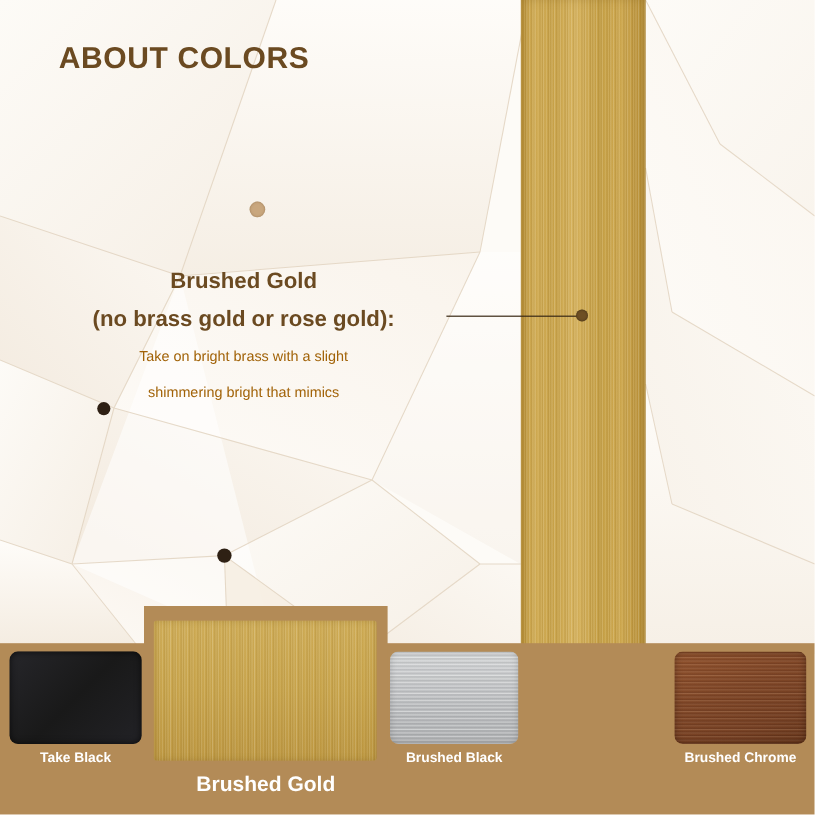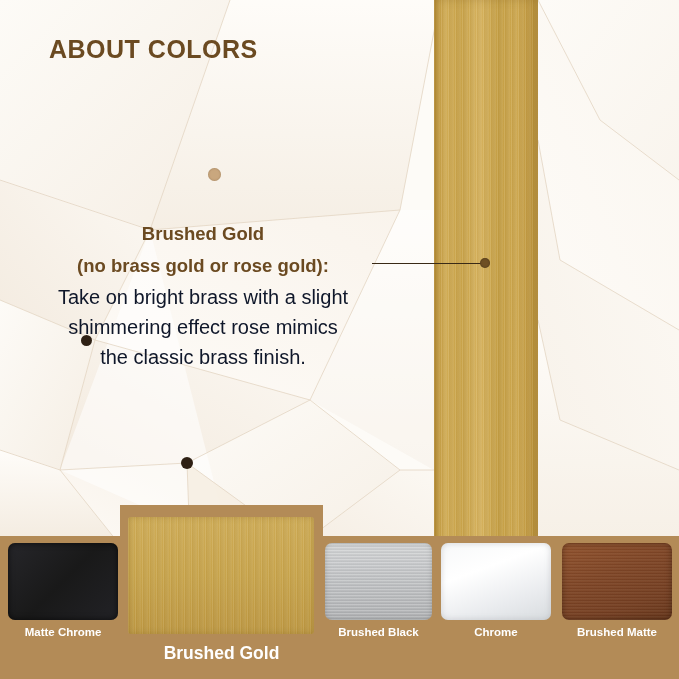--- a/index.html
+++ b/index.html
@@ -76,23 +76,23 @@
     text-align: center;
   }
   #callout .heading-line {
     font-size: 18.5px;
     font-weight: bold;
     color: #6b4a21;
     line-height: 32px;
     white-space: nowrap;
   }
   #callout .body-line {
-    font-size: 20px;
+    font-size: 12px;
     font-weight: normal;
-    color: #0f172a;
+    color: #a16207;
     line-height: 30px;
     white-space: nowrap;
   }
 
   
   #leader-line {
     position: absolute;
     left: 372px;
     top: 263px;
     width: 113px;
@@ -322,48 +322,43 @@
   <div id="page-title">ABOUT COLORS</div>
 
   <div class="vertex-dot" id="dot-tan"></div>
   <div class="vertex-dot" id="dot-dark-upper"></div>
   <div class="vertex-dot" id="dot-dark-lower"></div>
 
   <div id="callout">
     <div class="heading-line">Brushed Gold</div>
     <div class="heading-line">(no brass gold or rose gold):</div>
     <div class="body-line">Take on bright brass with a slight</div>
-    <div class="body-line">shimmering effect rose mimics</div>
-    <div class="body-line">the classic brass finish.</div>
+    <div class="body-line">shimmering bright that mimics</div>
   </div>
 
   <div id="leader-line"></div>
   <div id="leader-dot"></div>
 
   <div id="swatch-bar"></div>
 
   <div class="swatch" id="swatch-matte-black">
     <div class="chip"></div>
-    <div class="chip-label">Matte Chrome</div>
+    <div class="chip-label">Take Black</div>
   </div>
 
   <div class="swatch" id="swatch-brushed-gold">
     <div class="card-frame"></div>
     <div class="chip"></div>
     <div class="chip-label">Brushed Gold</div>
   </div>
 
   <div class="swatch" id="swatch-brushed-nickel">
     <div class="chip"></div>
     <div class="chip-label">Brushed Black</div>
   </div>
 
-  <div class="swatch" id="swatch-chrome">
-    <div class="chip"></div>
-    <div class="chip-label">Chrome</div>
-  </div>
 
   <div class="swatch" id="swatch-brushed-bronze">
     <div class="chip"></div>
-    <div class="chip-label">Brushed Matte</div>
+    <div class="chip-label">Brushed Chrome</div>
   </div>
 
 </div>
 
 </body></html>

